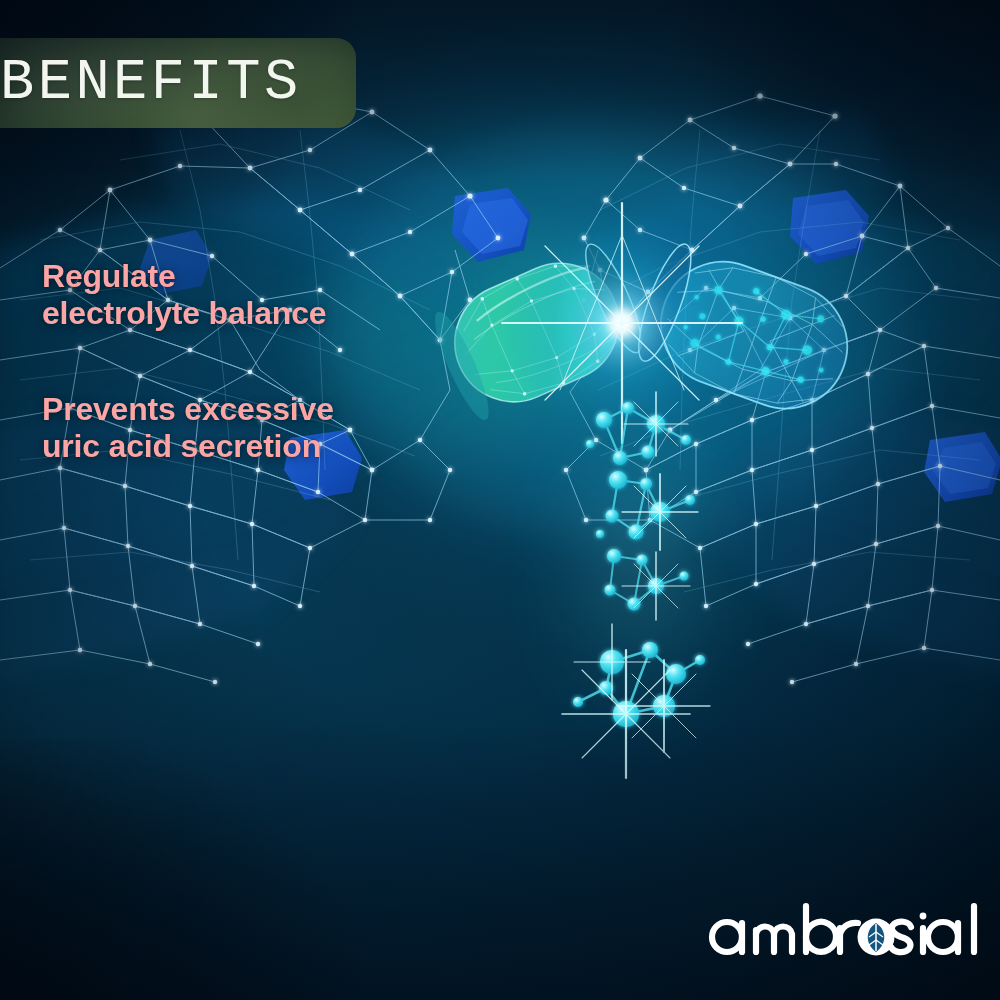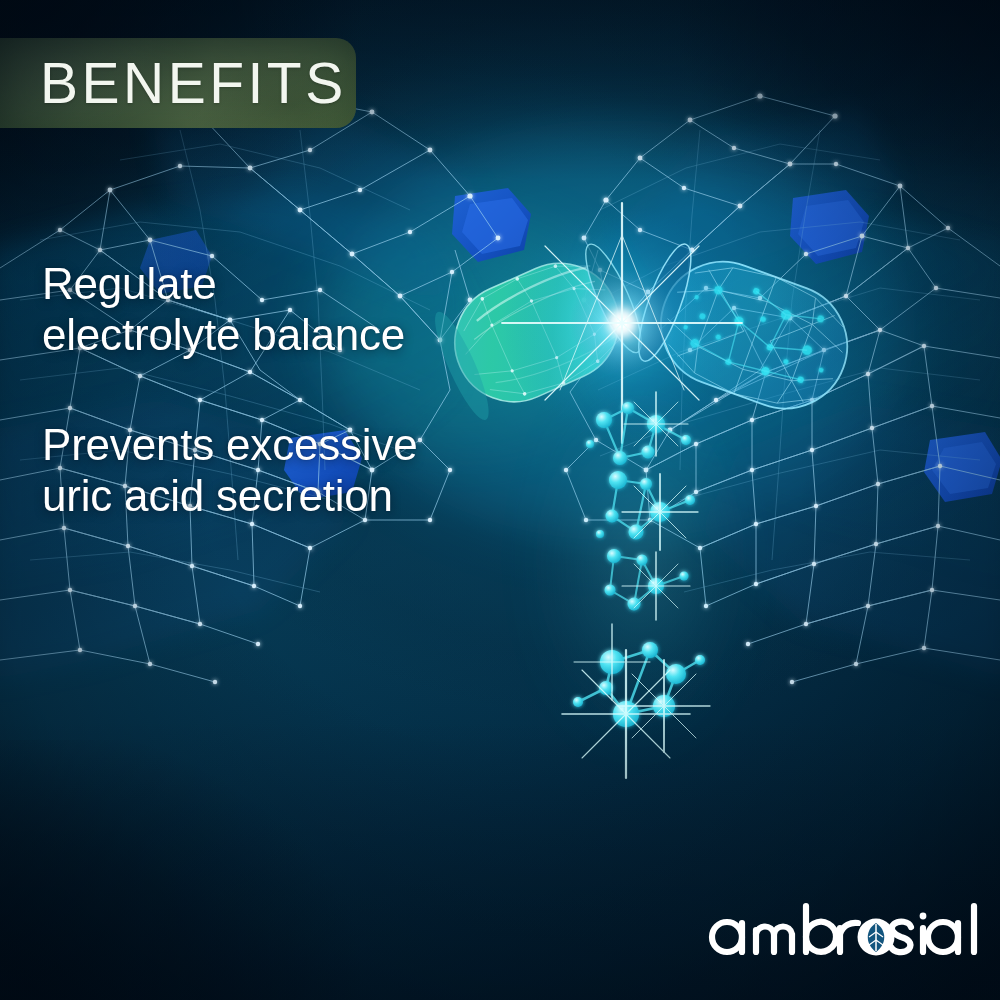--- a/index.html
+++ b/index.html
@@ -73,42 +73,42 @@
     position: absolute;
     inset: 0;
     background:
       radial-gradient(ellipse 60% 120% at 18% 30%, rgba(255,255,255,0.08) 0%, rgba(255,255,255,0) 60%),
       radial-gradient(ellipse 50% 90% at 82% 75%, rgba(20,38,16,0.22) 0%, rgba(0,0,0,0) 62%);
     pointer-events: none;
   }
   .banner-title {
     position: relative;
     z-index: 2;
-    margin-left: 40px;
     color: #f2f6ef;
     font-size: 57px;
     letter-spacing: 3.5px;
     font-weight: 400;
     line-height: 1;
     text-shadow: 0 1px 3px rgba(0,0,0,0.22);
+    font-family: Liberation Mono, monospace;
   }
 
   
   .benefits {
     position: absolute;
     left: 42px;
     top: 258px;
     width: 520px;
     z-index: 6;
   }
   .benefit {
-    color: #ffffff;
-    font-size: 44px;
+    color: #fca5a5;
+    font-size: 32px;
     line-height: 1.17;
-    font-weight: 400;
+    font-weight: 700;
     letter-spacing: -0.2px;
     margin-bottom: 58px;
     text-shadow: 0 2px 10px rgba(0,14,28,0.55), 0 0 2px rgba(0,20,40,0.4);
     white-space: pre-line;
   }
   .benefit:last-child { margin-bottom: 0; }
 
   
   .logo {
     position: absolute;

